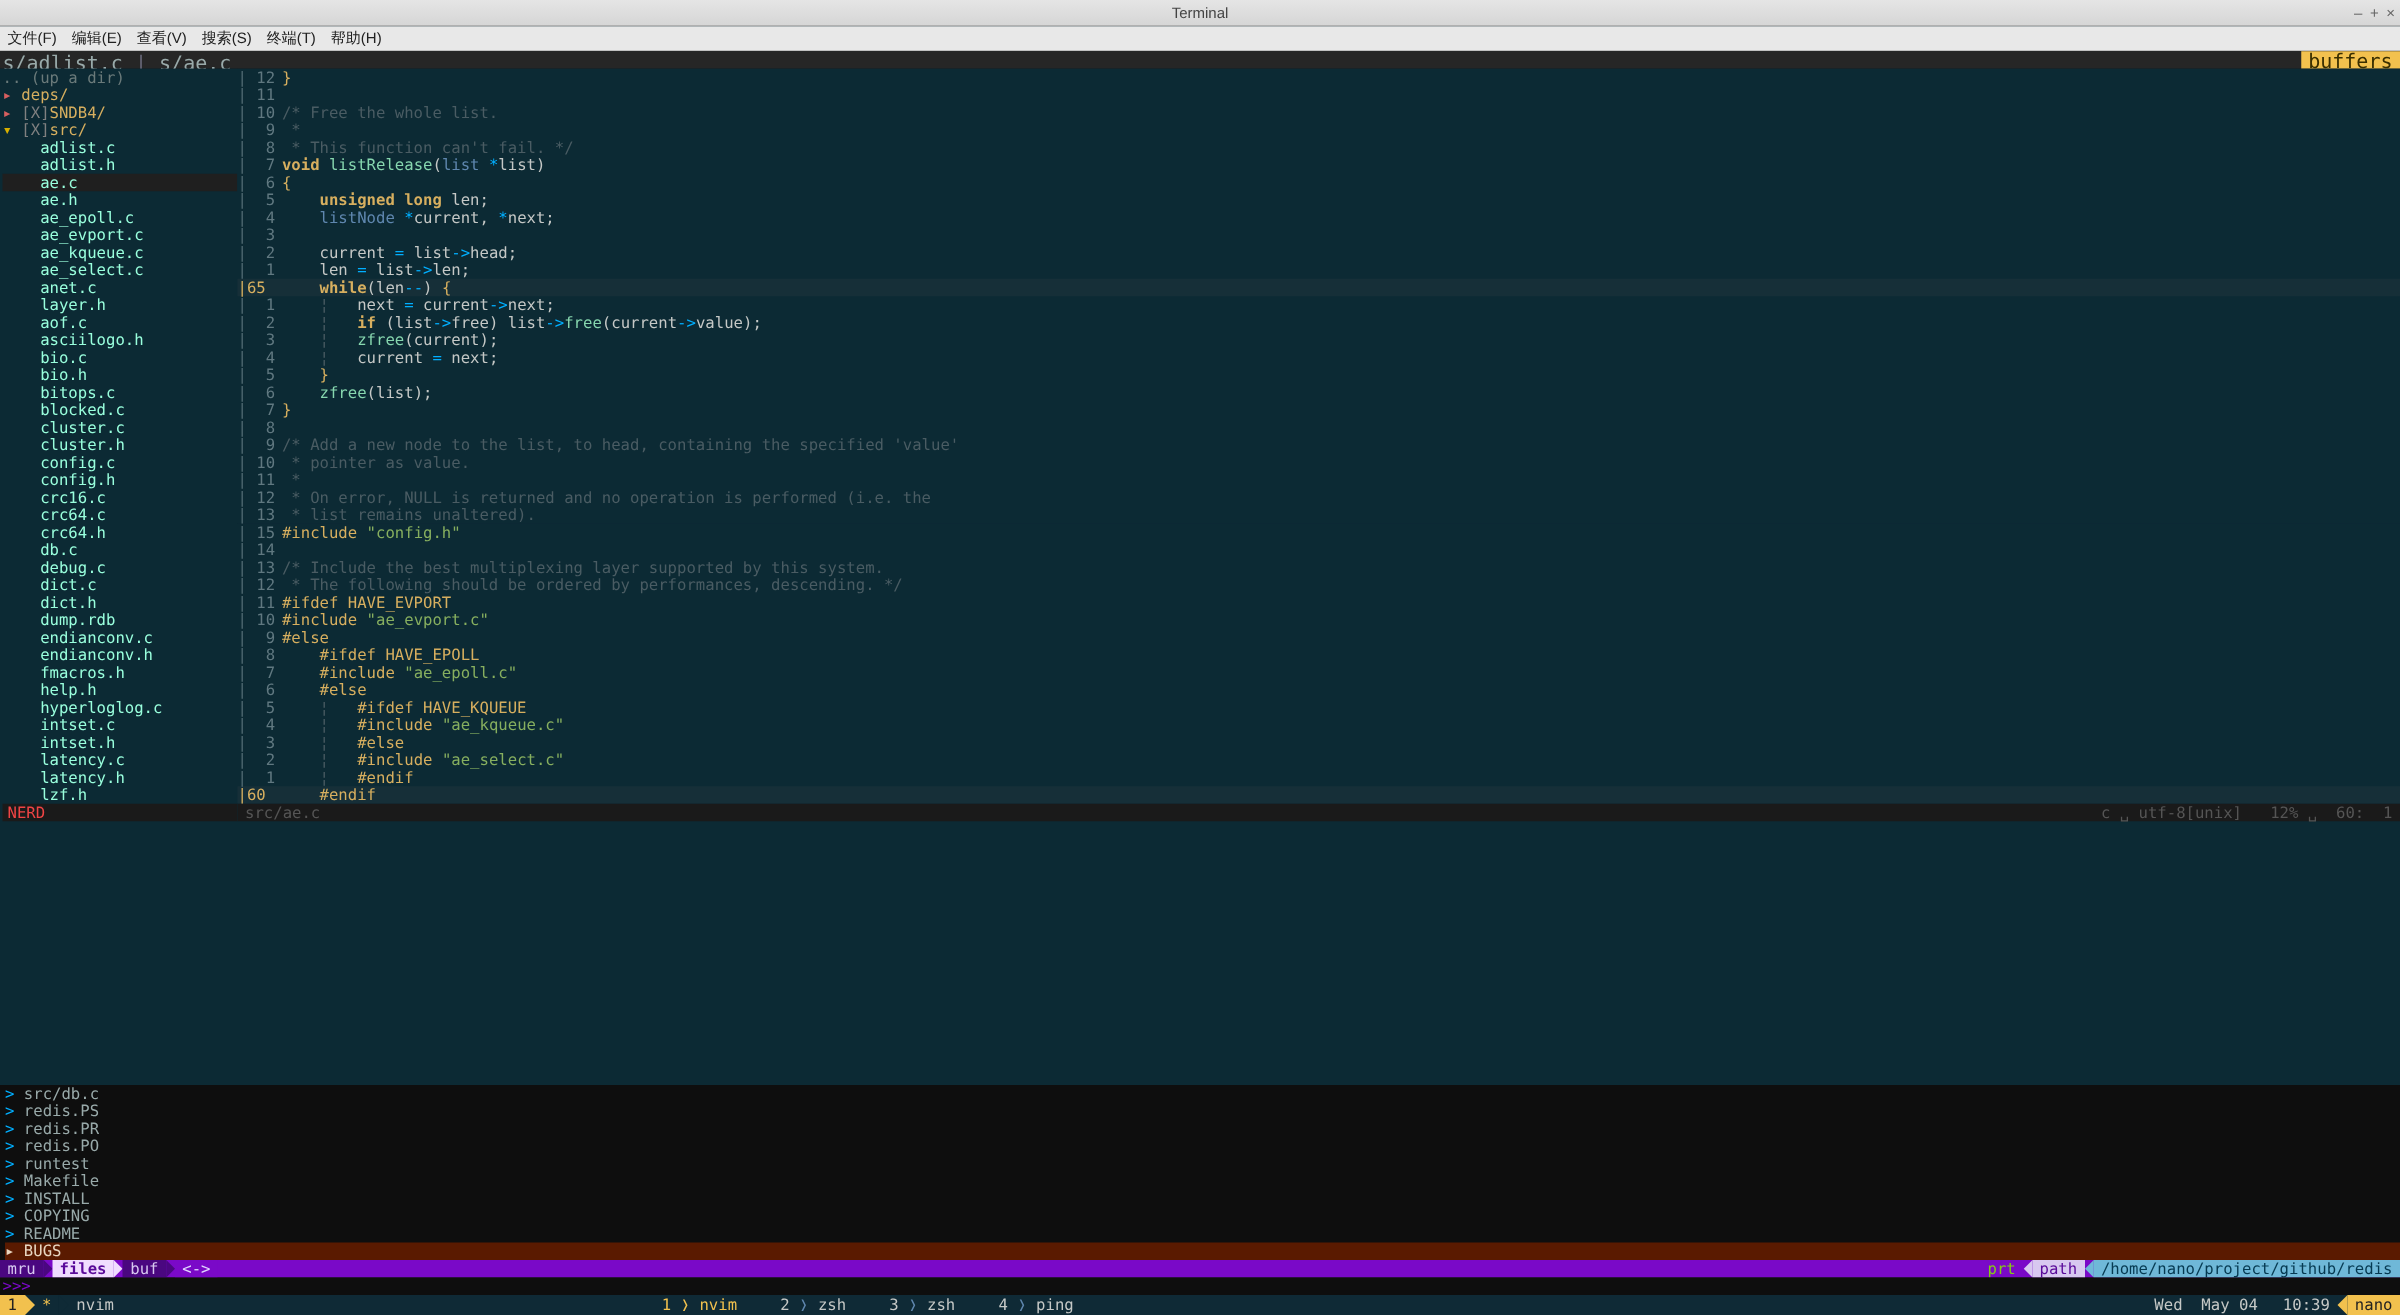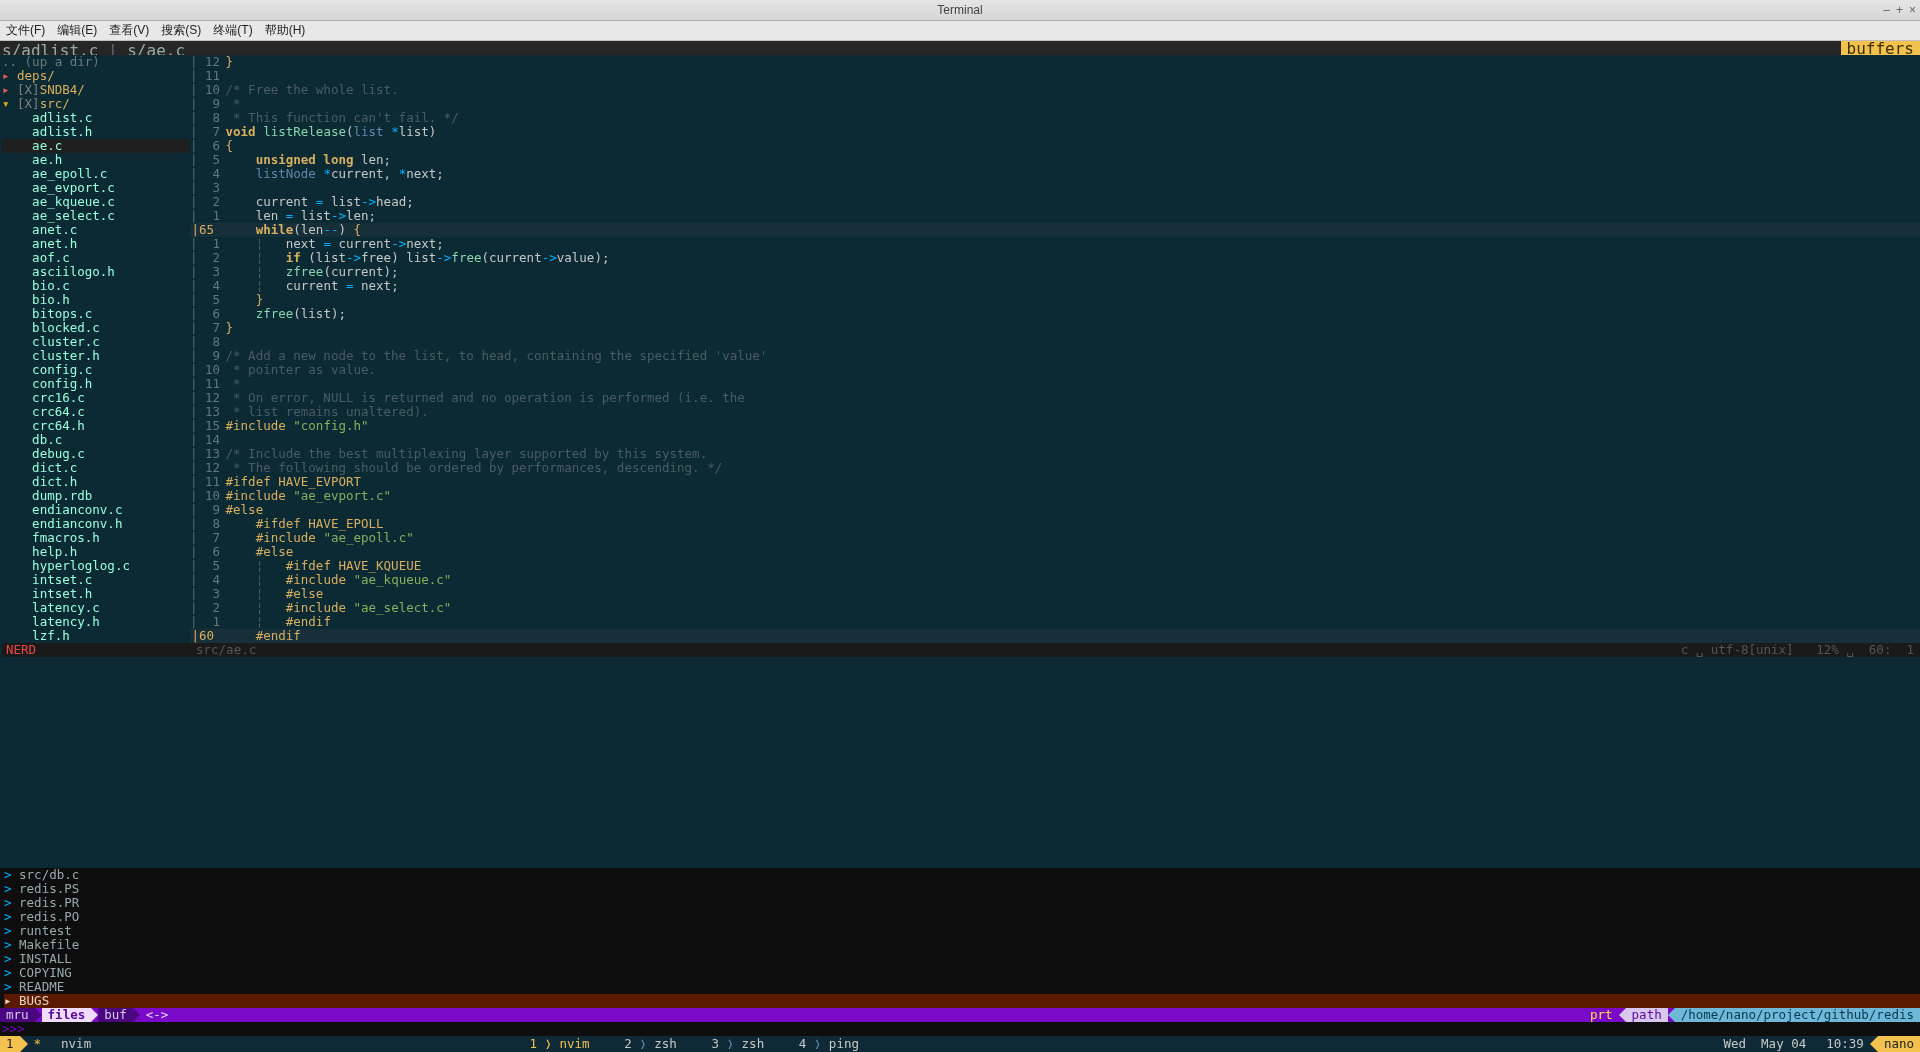--- a/index.html
+++ b/index.html
@@ -95,21 +95,21 @@
   display: flex;
   flex-direction: column;
 }
 .code-split {
   background: #0c2a34;
   color: #c5c8c6;
   white-space: pre;
   line-height: 14px;
 }
 .code-split .row { display: flex; }
-.gutter { width: 28px; text-align: right; color: #3b4f57; padding-right: 4px; }
+.gutter { width: 28px; color: #3b4f57; padding-right: 4px; }
 .gutcol { color:#506a72; }
 .code-line { flex: 1; }
 .cur-row { background: rgba(80,80,80,0.15); }
 .cur-row .gutter { color: #d7af00; }
 .cur-line-num { color: #d7af5f; }
 
 
 .cmt { color: #4a5c63; }
 .kw  { color: #d7af5f; font-weight: bold; }
 .fn  { color: #87d7af; }
@@ -155,21 +155,21 @@
   padding: 0;
   line-height:14px;
 }
 .ctrlp-chip { padding: 0 6px; height:14px; display:inline-flex; align-items:center; }
 .chip-mru { background: #4a0780; color: #d8c8f0; }
 .chip-files { background: #f0dcff; color: #5a0a9a; font-weight:bold; }
 .chip-buf { background: #4a0780; color: #d8c8f0; }
 .chip-arrow { background: #7a09c8; }
 .ctrlp-rhs { margin-left: auto; display:flex; align-items:center; }
 .chip-path { background: #d8c8f0; color: #4a2a08; }
-.chip-prt { color:#fde047; }
+.chip-prt { color:#84cc16; }
 
 .prompt-line {
   height: 14px;
   background: #0e0e0e;
   color: #7a09c8;
   padding-left: 2px;
   line-height:14px;
 }
 
 
@@ -239,21 +239,21 @@
         <div class="line "><span class="arrowdn">▾</span><span class="box"> [X]</span><span class="dir">src/</span></div>
         <div class="line ">    <span class="file">adlist.c</span></div>
         <div class="line ">    <span class="file">adlist.h</span></div>
         <div class="line sidebar-selected">    <span class="file">ae.c</span></div>
         <div class="line ">    <span class="file">ae.h</span></div>
         <div class="line ">    <span class="file">ae_epoll.c</span></div>
         <div class="line ">    <span class="file">ae_evport.c</span></div>
         <div class="line ">    <span class="file">ae_kqueue.c</span></div>
         <div class="line ">    <span class="file">ae_select.c</span></div>
         <div class="line ">    <span class="file">anet.c</span></div>
-        <div class="line ">    <span class="file">anet.h</span></div>
+        <div class="line ">    <span class="file">layer.h</span></div>
         <div class="line ">    <span class="file">aof.c</span></div>
         <div class="line ">    <span class="file">asciilogo.h</span></div>
         <div class="line ">    <span class="file">bio.c</span></div>
         <div class="line ">    <span class="file">bio.h</span></div>
         <div class="line ">    <span class="file">bitops.c</span></div>
         <div class="line ">    <span class="file">blocked.c</span></div>
         <div class="line ">    <span class="file">cluster.c</span></div>
         <div class="line ">    <span class="file">cluster.h</span></div>
         <div class="line ">    <span class="file">config.c</span></div>
         <div class="line ">    <span class="file">config.h</span></div>

